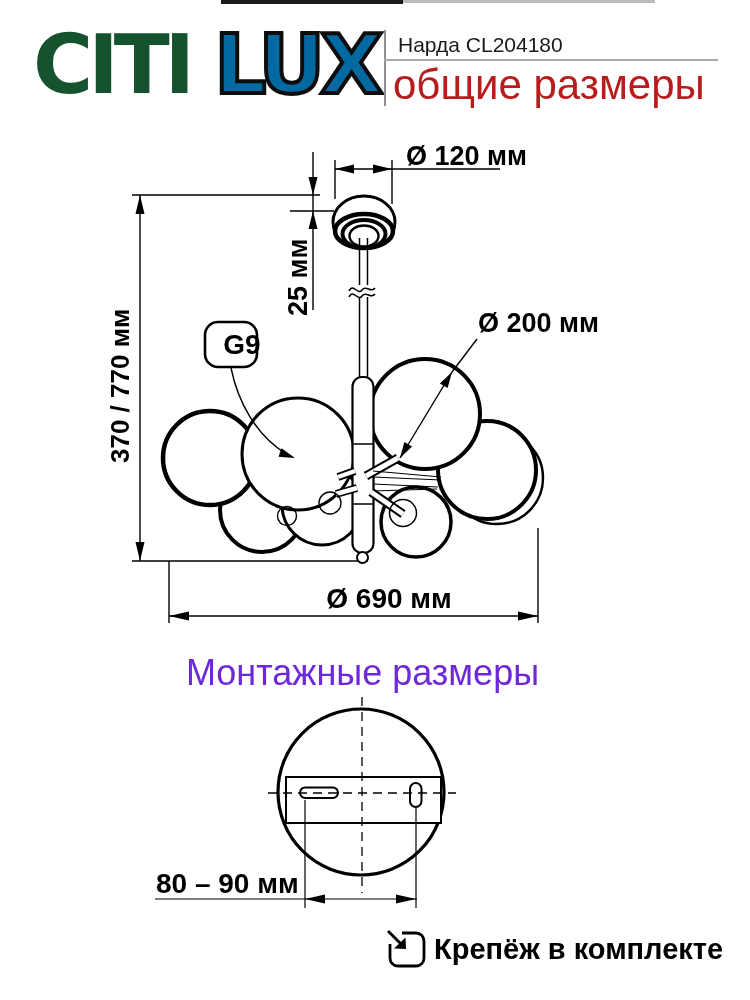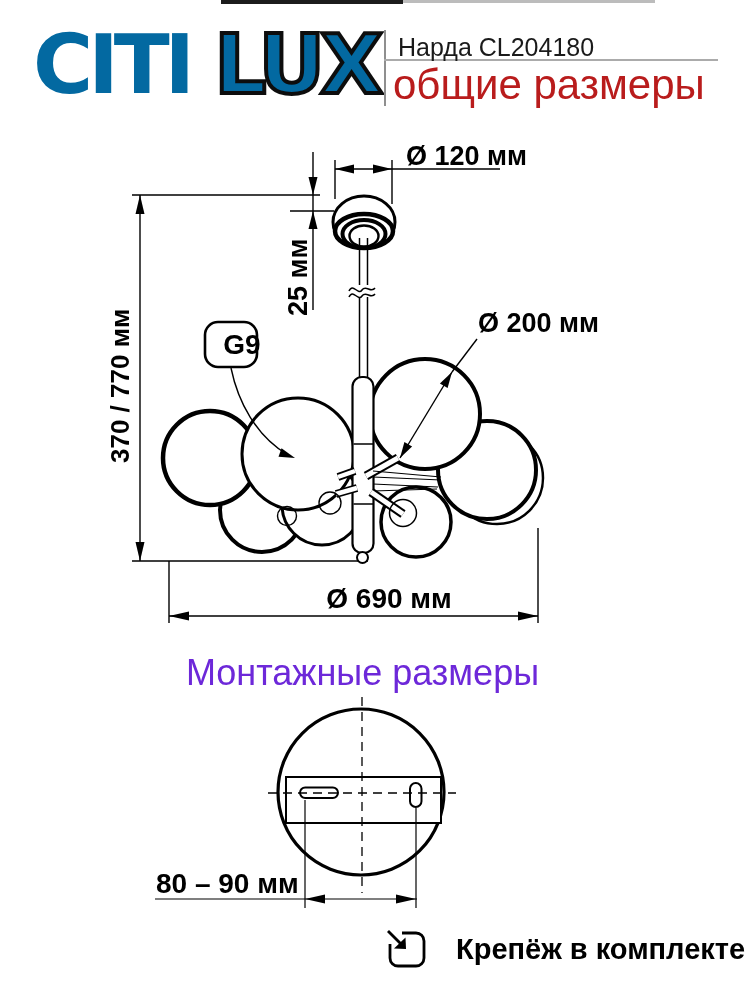--- a/index.html
+++ b/index.html
@@ -9,25 +9,25 @@
   #stage { position:relative; width:750px; height:1000px; background:#fff; }
 
   
   .smudge-dark  { left:221px; top:0; width:182px; height:4px; background:#1c1c1c; }
   .smudge-light { left:403px; top:0; width:252px; height:3px; background:#bcbcbc; }
 
   
   .logo { left:33px; top:24px; font-family:"DejaVu Sans", sans-serif;
           font-size:82px; font-weight:bold; letter-spacing:-5px; line-height:1;
           white-space:nowrap; }
-  .logo .solid   { color:#0369a1;margin-top:8px; }
+  .logo .solid   { color:#14532d;margin-top:8px; }
   .logo .outline { color:#0369a1;margin-left:24px; -webkit-text-stroke:4px #0d0d0d; }
   .hdr-vline { left:384px; top:30px; width:2px; height:76px; background:#8f8f8f; }
   .hdr-hline { left:384px; top:59px; width:334px; height:2px; background:#ababab; }
-  .model    { left:398px; top:33px; font-size:25px; color:#1a1a1a; white-space:nowrap;text-align:right; }
+  .model    { left:398px; top:33px; font-size:21px; color:#1a1a1a; white-space:nowrap;text-align:right; }
   .subtitle { left:393px; top:61px; font-size:42px; color:#b91c1c; white-space:nowrap; }
 
   
   .dim { font-weight:bold; color:#000; white-space:nowrap; }
   .dim-120 { left:406px; top:141px; font-size:27px; }
   .dim-150 { left:478px; top:308px; font-size:27px; }
   .dim-690 { left:170px; top:583px; width:438px; font-size:28px; text-align:center; }
   .dim-25  { left:283px; top:316px; font-size:27px;
              transform:rotate(-90deg); transform-origin:0 0; }
   .dim-370 { left:105px; top:463px; font-size:26px;
@@ -35,21 +35,21 @@
   .dim-8090{ left:156px; top:868px; font-size:28px; }
 
   .g9-label { left:205px; top:322px; width:74px; height:45px;
               display:flex; align-items:center; justify-content:center;
               font-size:28px; font-weight:bold; }
 
   .mount-title { left:150px; top:652px; width:425px; text-align:center;
                  font-size:36px; color:#6d28d9; white-space:nowrap; }
 
   .footer-note { left:434px; top:933px; font-size:29px; font-weight:bold;
-                 white-space:nowrap;margin-left:22px; }
+                 white-space:nowrap; }
 
   svg.lineart { left:0; top:0; }
 </style>
 </head>
 <body>
 
 <div id="stage">
 
   <div class="abs smudge-dark"></div>
   <div class="abs smudge-light"></div>

